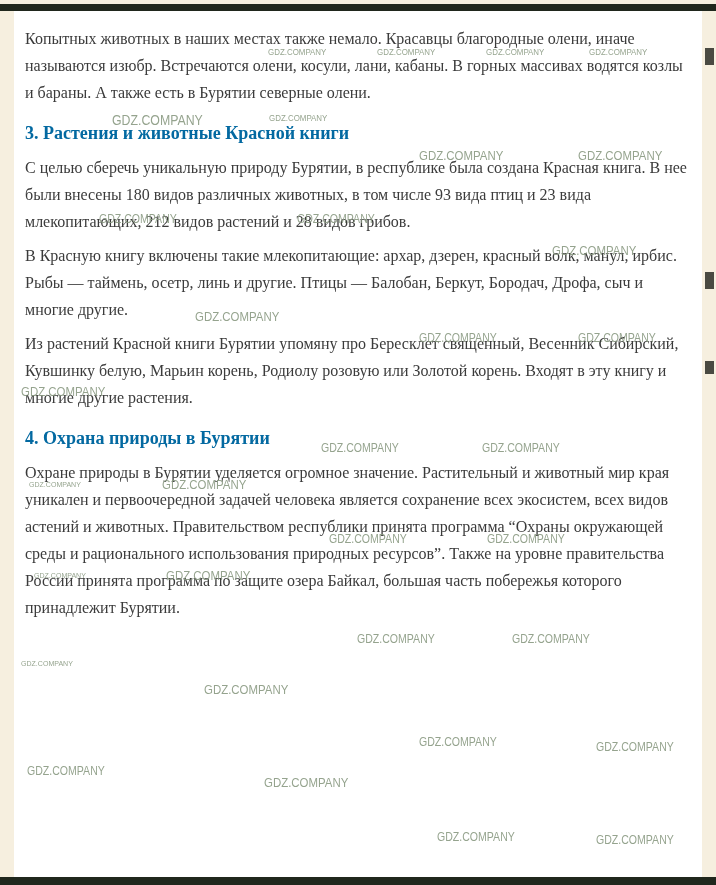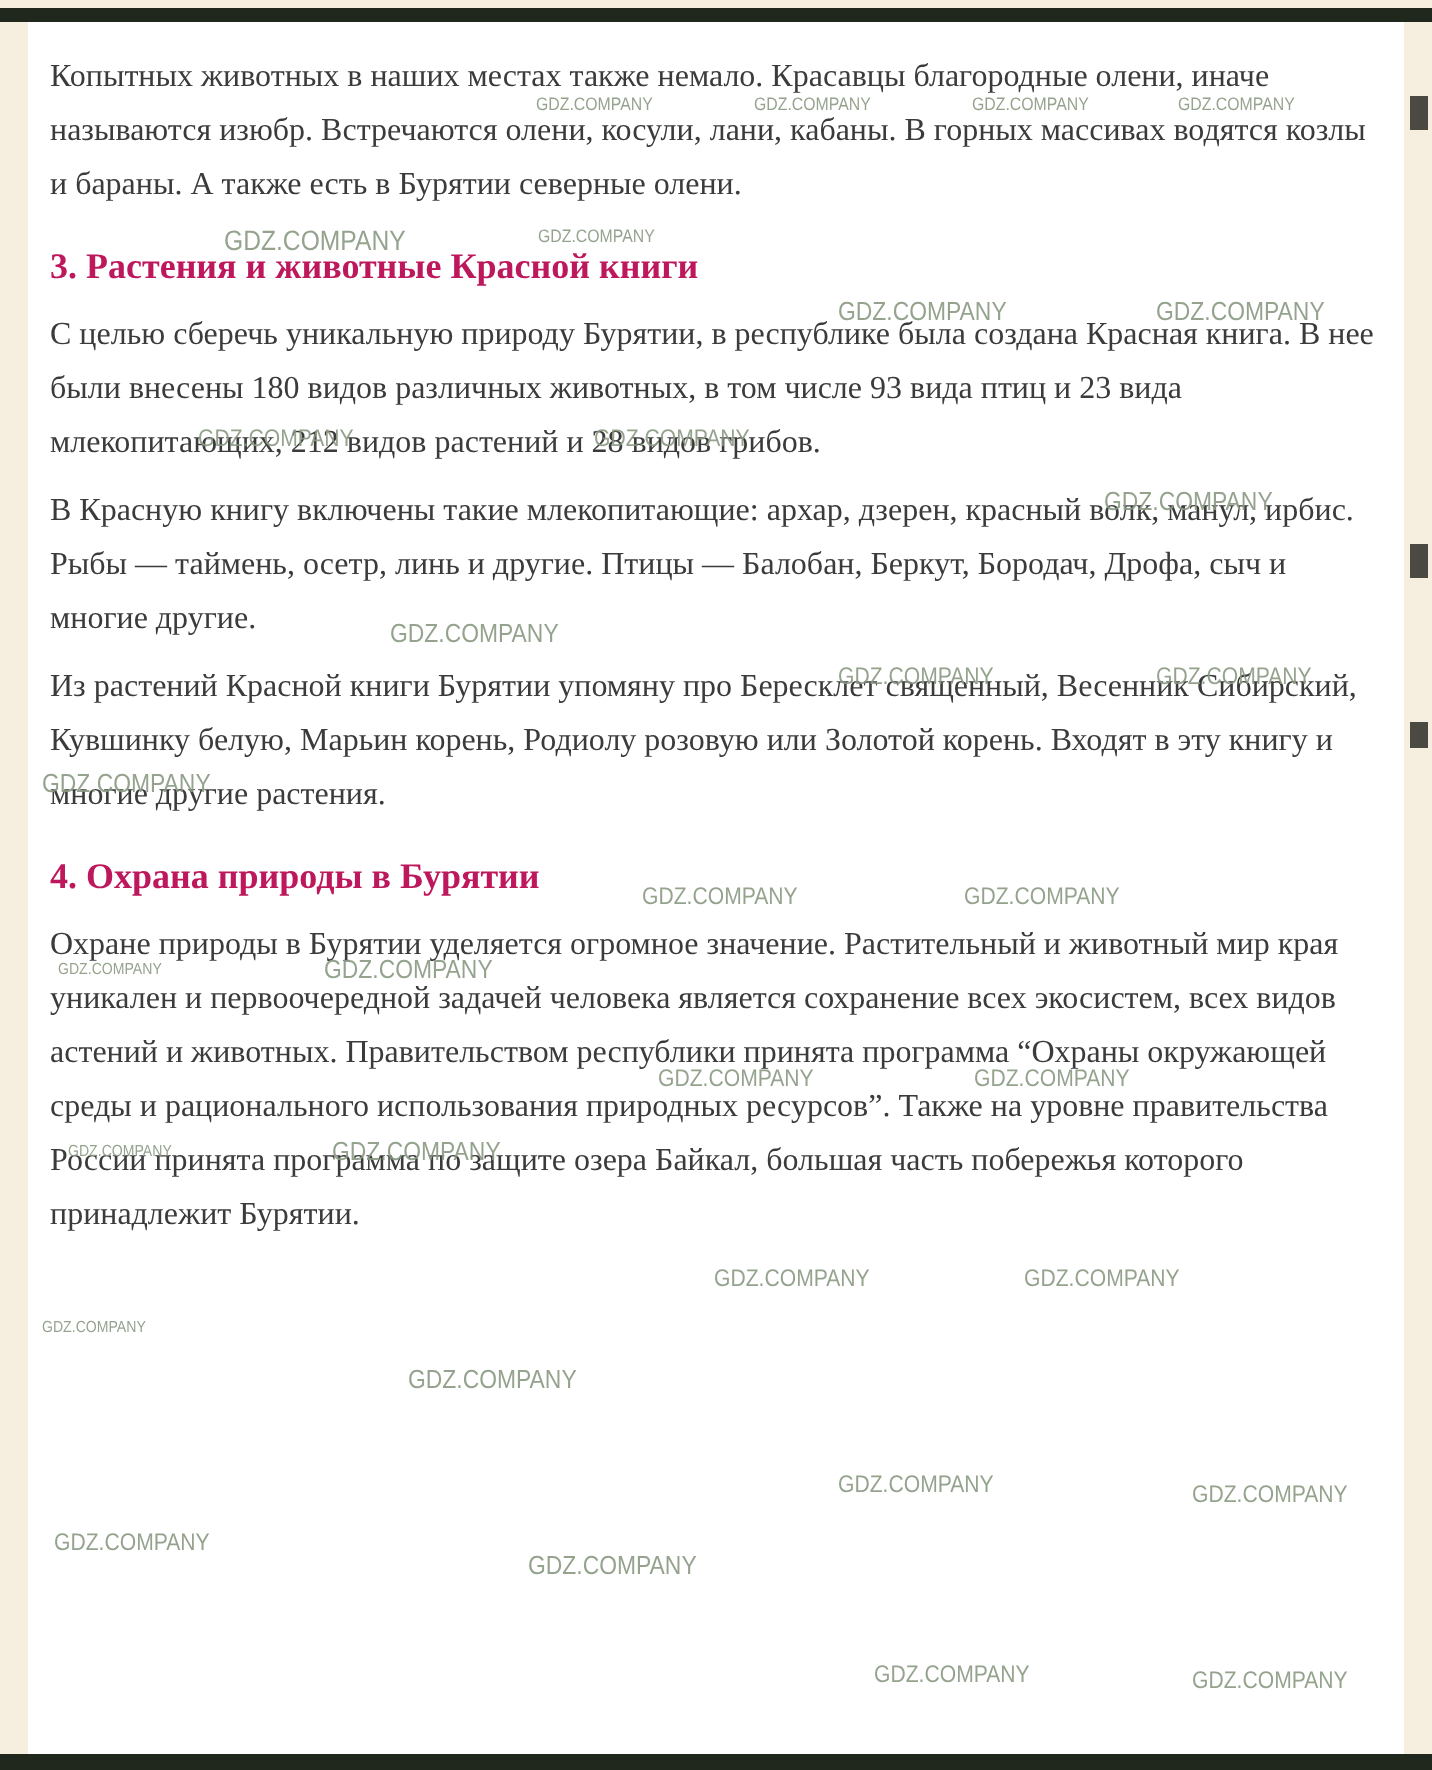--- a/index.html
+++ b/index.html
@@ -46,21 +46,21 @@
     font-size: 16px;
     line-height: 27px;
     color: #3b3b3b;
     text-align: left;
   }
   .content h2 {
     margin: 14px 0 8px 0;
     font-size: 18px;
     line-height: 26px;
     font-weight: bold;
-    color: #be185d;
+    color: #0369a1;
   }
   .watermark-layer {
     position: absolute;
     top: 0; left: 0;
     width: 580px; height: 885px;
     pointer-events: none;
     z-index: 2;
   }
   .wm {
     position: absolute;

